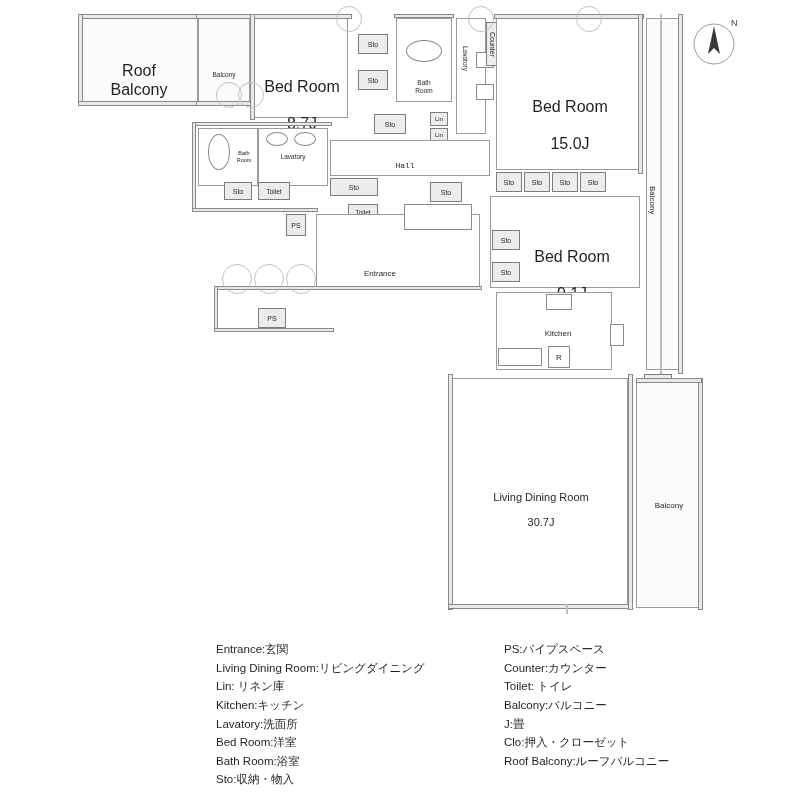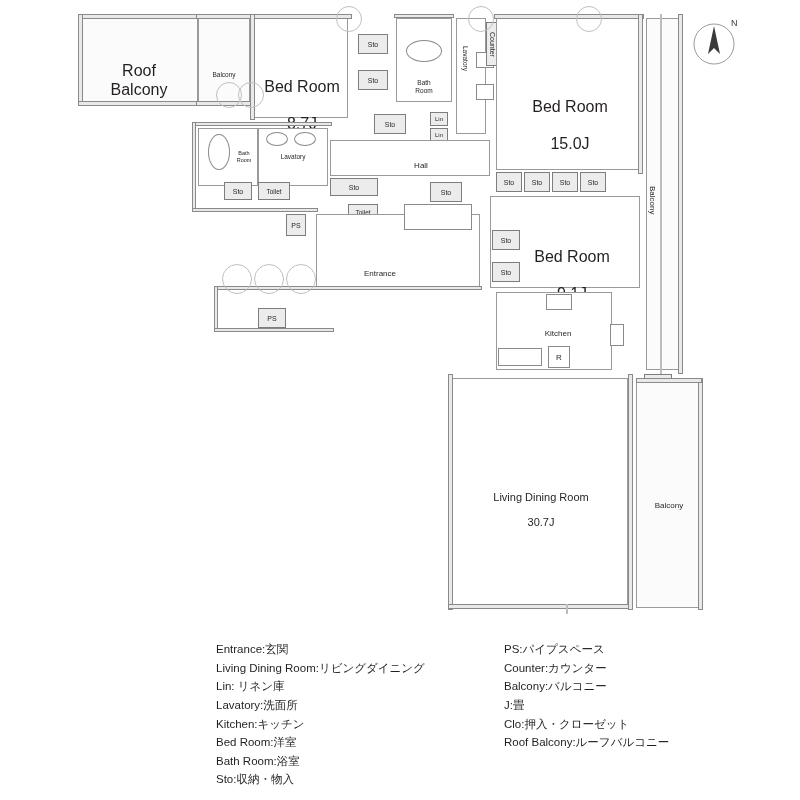--- a/index.html
+++ b/index.html
@@ -166,21 +166,21 @@
       <span>Toilet</span>
     </div>
   <div class="sto" style="left:430px;top:182px;width:32px;height:20px;">
       <span>Sto</span>
     </div>
   <div class="sto" style="left:370px;top:232px;width:30px;height:18px;">
       <span>Sto</span>
     </div>
 
   <div class="open" style="left:330px;top:140px;width:160px;height:36px;"></div>
-  <div class="lbl sm" style="left:396px;top:152px;width:50px;">
+  <div class="lbl sm" style="left:380px;top:152px;width:50px;font-family:Liberation Mono, monospace;">
     <span class="n">Hall</span>
   </div>
 
   <div class="sto" style="left:286px;top:214px;width:20px;height:22px;font-size:7px;">
       <span>PS</span>
     </div>
   <div class="sto" style="left:258px;top:308px;width:28px;height:20px;font-size:7px;">
       <span>PS</span>
     </div>
   <div class="sto" style="left:644px;top:374px;width:28px;height:16px;font-size:7px;">
@@ -239,27 +239,28 @@
       <polygon points="28,12 34,40 28,34 22,40" fill="#3a3a3a"></polygon>
       <text x="45" y="12" font-size="9" fill="#3a3a3a" font-family="Liberation Sans, sans-serif">N</text>
     </svg>
   </div>
 </div>
 
 <div class="legend" id="legend-left">
   <div>Entrance:玄関</div>
   <div>Living Dining Room:リビングダイニング</div>
   <div>Lin: リネン庫</div>
+  <div>Kitchen:キッチン</div>
   <div>Lavatory:洗面所</div>
-  <div>Kitchen:キッチン</div>
   <div>Bed Room:洋室</div>
   <div>Bath Room:浴室</div>
   <div>Sto:収納・物入</div>
 </div>
 
 <div class="legend" id="legend-right">
   <div>PS:パイプスペース</div>
   <div>Counter:カウンター</div>
+  <div>Toilet: トイレ</div>
   <div>Balcony:バルコニー</div>
   <div>J:畳</div>
   <div>Clo:押入・クローゼット</div>
   <div>Roof Balcony:ルーフバルコニー</div>
 </div>
 
 </body></html>

